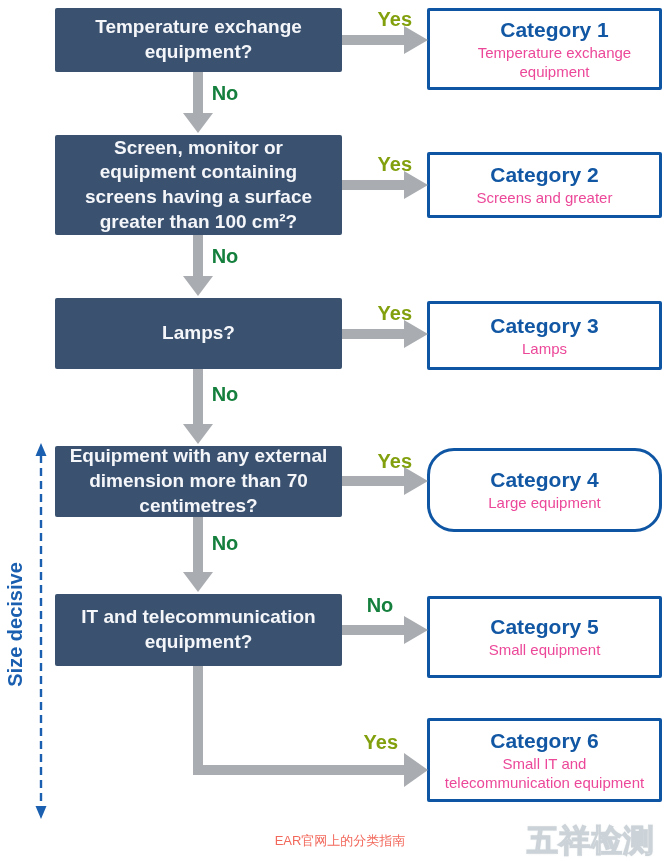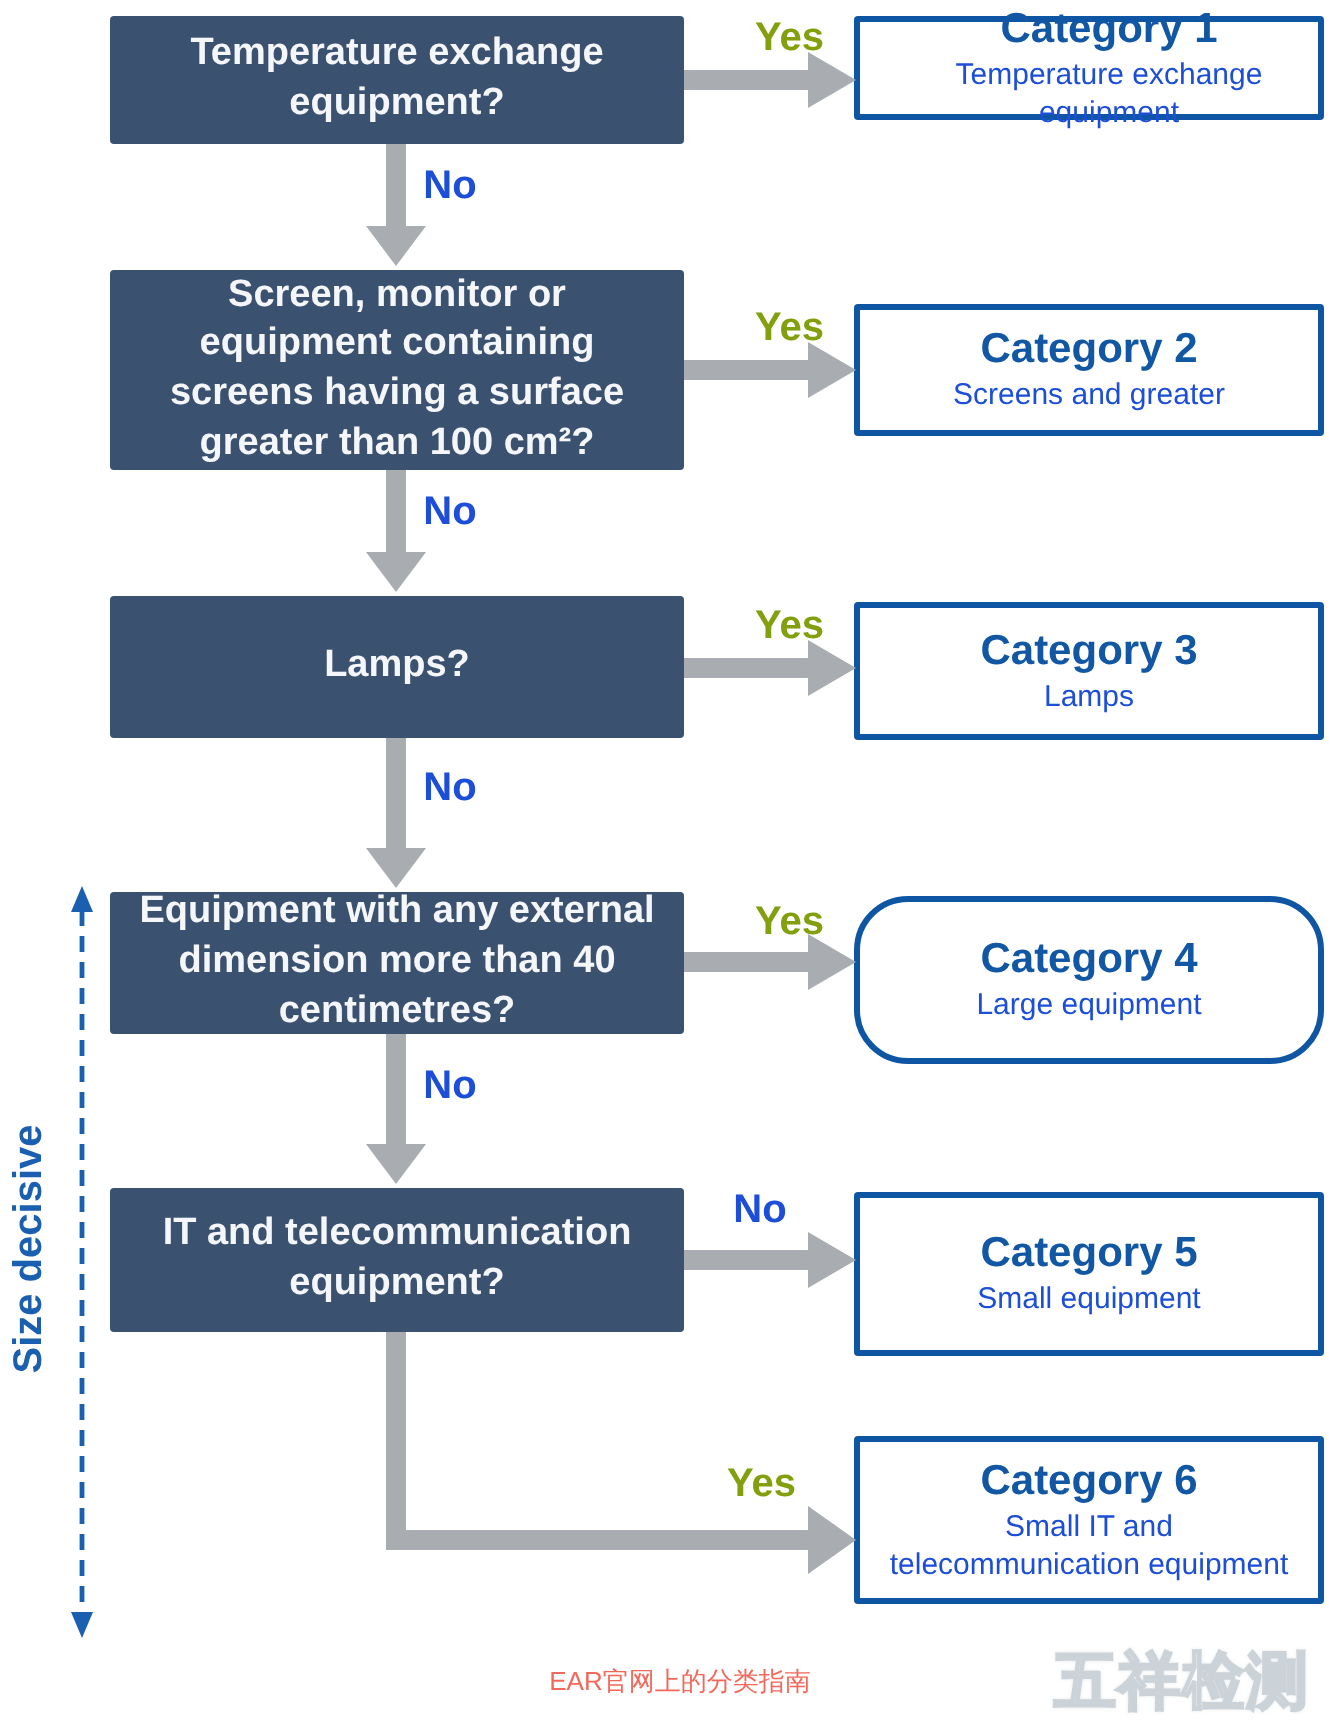--- a/index.html
+++ b/index.html
@@ -16,37 +16,37 @@
   }
 
   
   .cbox{
     position:absolute;left:427px;width:235px;
     background:#ffffff;border:3px solid #0e56a4;border-radius:2px;
     display:flex;flex-direction:column;align-items:center;justify-content:center;
     text-align:center;box-sizing:border-box;
   }
   .ctitle{color:#1257a3;font-weight:bold;font-size:21px;line-height:1.2;}
-  .csub{color:#1d4ed8;font-size:15px;line-height:1.25;margin-top:2px;padding:0 8px;}
+  .csub{color:#ec4899;font-size:15px;line-height:1.25;margin-top:2px;padding:0 8px;}
 
   
   .hbar{position:absolute;left:342px;width:63px;height:10px;background:#a9acb0;}
   .hhead{position:absolute;left:404px;width:0;height:0;
          border-left:24px solid #a9acb0;border-top:14px solid transparent;border-bottom:14px solid transparent;}
   .vbar{position:absolute;left:193px;width:10px;background:#a9acb0;}
   .vhead{position:absolute;left:183px;width:0;height:0;
          border-top:20px solid #a9acb0;border-left:15px solid transparent;border-right:15px solid transparent;}
   .ebar-h{position:absolute;left:193px;top:765px;width:211px;height:10px;background:#a9acb0;}
   .ehead{position:absolute;left:404px;top:753px;width:0;height:0;
          border-left:24px solid #a9acb0;border-top:17px solid transparent;border-bottom:17px solid transparent;}
 
   
   .lbl{position:absolute;font-weight:bold;font-size:20px;text-align:center;width:60px;}
   .lbl-yes{color:#82a00d;text-align:right;}
-  .lbl-no{color:#1d4ed8;width:44px;}
+  .lbl-no{color:#15803d;width:44px;}
 
   
   .side-label{
     position:absolute;left:-55px;top:613px;width:140px;text-align:center;
     color:#1a5fb0;font-weight:bold;font-size:20px;
     transform:rotate(-90deg);
   }
   .dashed-arrow{position:absolute;left:30px;top:442px;}
 
   
@@ -65,27 +65,27 @@
   <div class="qbox" style="top:8px;height:64px;">
     <span>Temperature exchange equipment?</span>
   </div>
   <div class="qbox" style="top:135px;height:100px;">
     <span>Screen, monitor or equipment containing screens having a surface greater than 100 cm²?</span>
   </div>
   <div class="qbox" style="top:298px;height:71px;">
     <span>Lamps?</span>
   </div>
   <div class="qbox" style="top:446px;height:71px;">
-    <span>Equipment with any external dimension more than 40 centimetres?</span>
+    <span>Equipment with any external dimension more than 70 centimetres?</span>
   </div>
   <div class="qbox" style="top:594px;height:72px;">
     <span>IT and telecommunication equipment?</span>
   </div>
 
-  <div class="cbox" style="top:8px;height:52px;padding-left:20px;">
+  <div class="cbox" style="top:8px;height:82px;padding-left:20px;">
     <div class="ctitle">Category 1</div>
     <div class="csub">Temperature exchange equipment</div>
   </div>
   <div class="cbox" style="top:152px;height:66px;">
     <div class="ctitle">Category 2</div>
     <div class="csub">Screens and greater</div>
   </div>
   <div class="cbox" style="top:301px;height:69px;">
     <div class="ctitle">Category 3</div>
     <div class="csub">Lamps</div>

